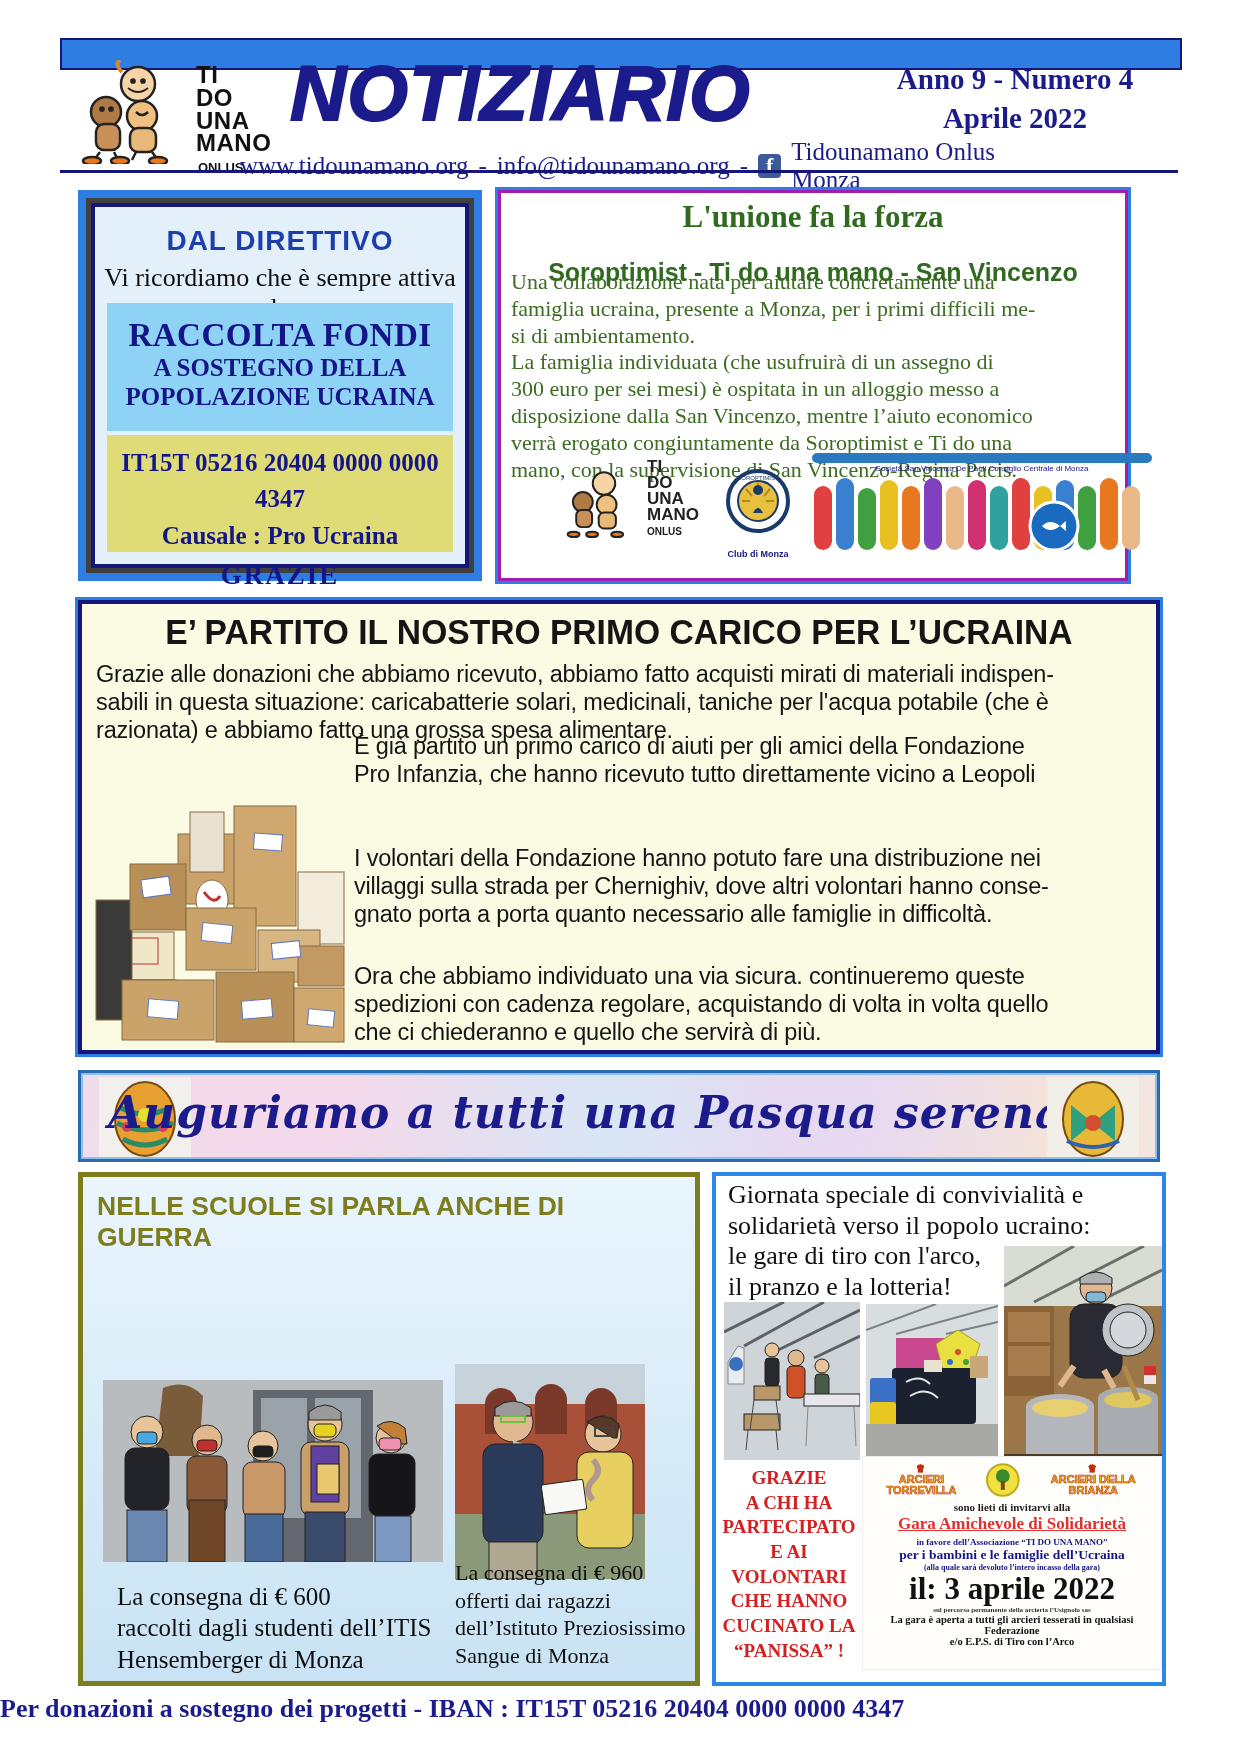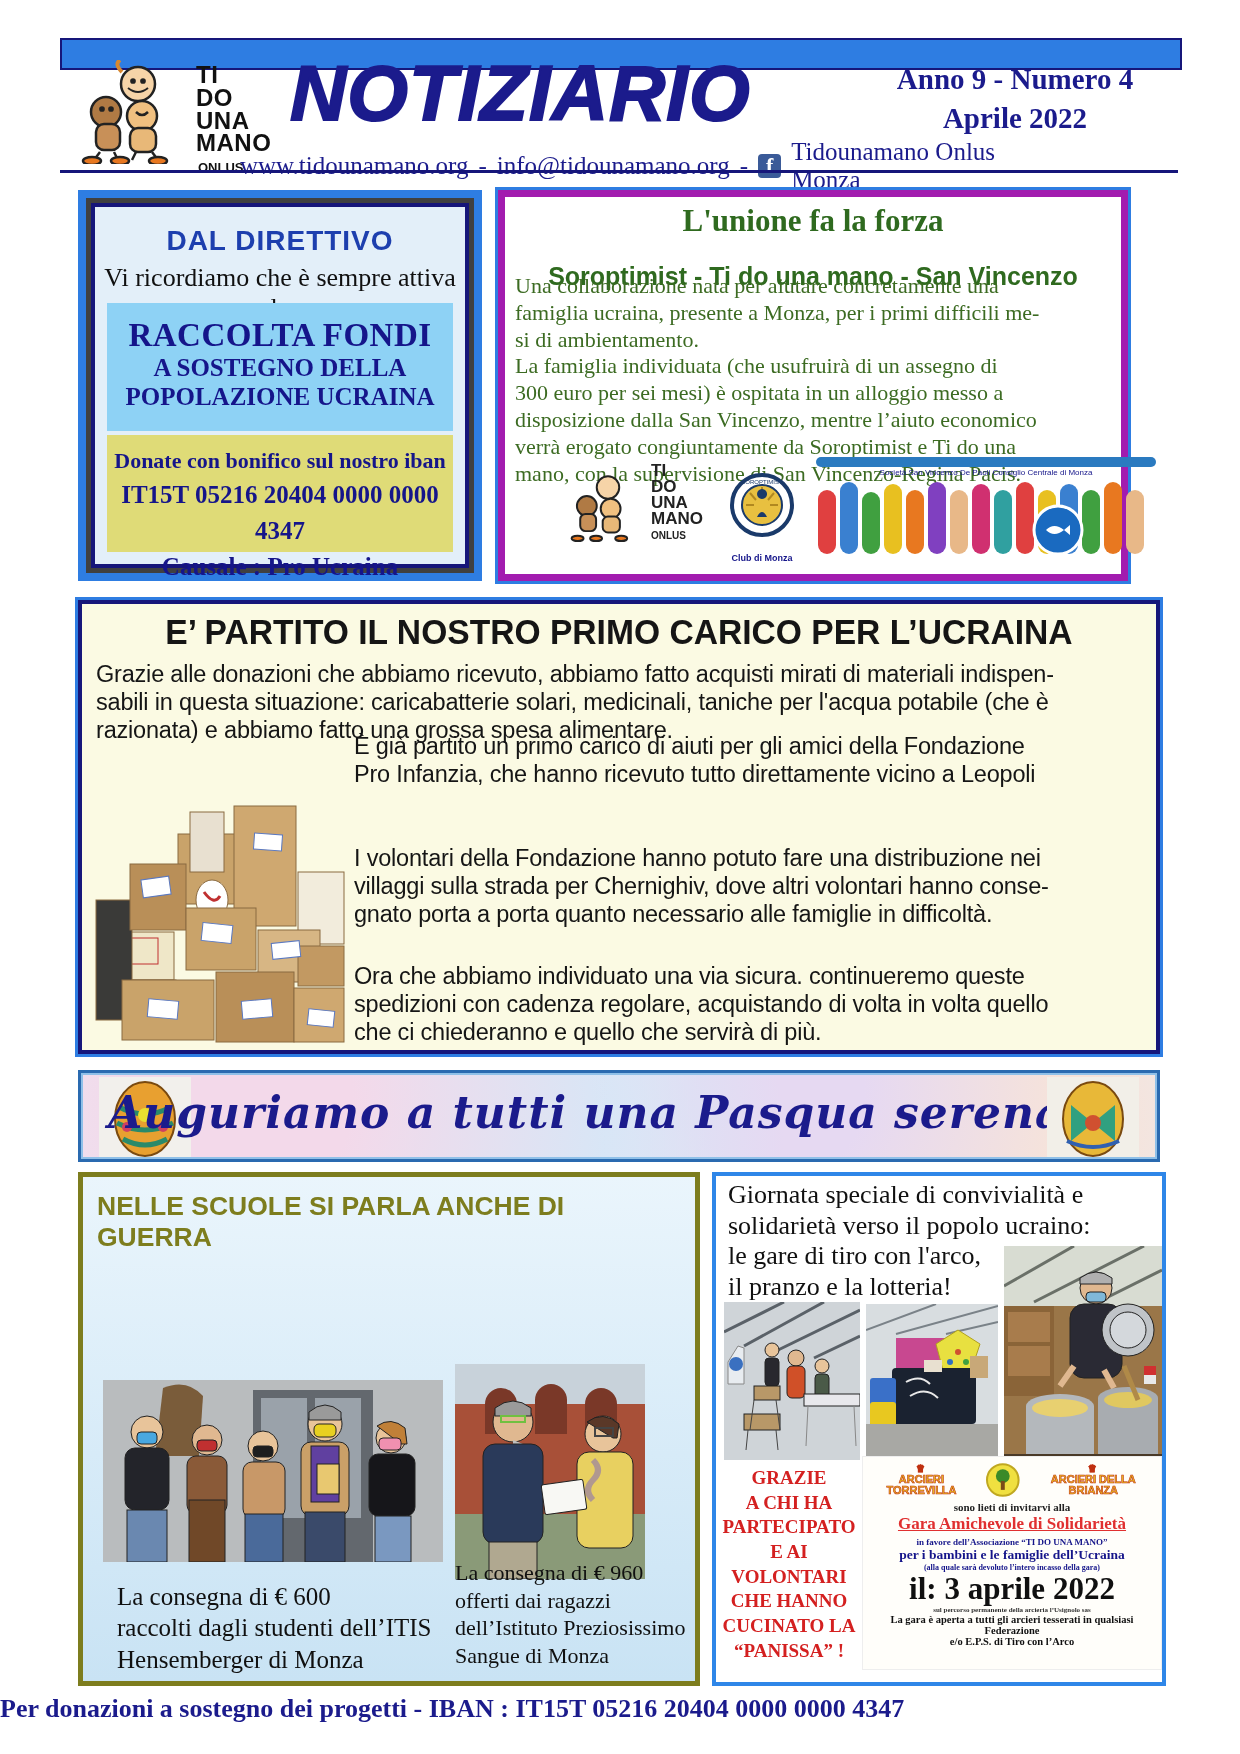--- a/index.html
+++ b/index.html
@@ -38,21 +38,21 @@
   #dir-donate{left:12px;top:228px;width:346px;height:117px;background:#dfdb77;color:#15158a;
       text-align:center;font-weight:bold;padding-top:10px;box-sizing:border-box;line-height:1.45;}
   #dir-donate .d1{font-size:22px;}
   #dir-donate .d2{font-size:25px;}
   #dir-donate .d3{font-size:25px;}
   #dir-donate .d4{font-size:27px;letter-spacing:2px;margin-top:2px;}
   #cursor{left:524px;top:388px;width:0;height:0;border-left:9px solid transparent;border-right:9px solid transparent;
       border-bottom:20px solid #101010;transform:rotate(18deg);}
 
   
-  #box-unione{left:498px;top:190px;width:630px;height:391px;border:7px solid #a21caf;
+  #box-unione{left:498px;top:190px;width:630px;height:391px;border:3px solid #a21caf;
       box-shadow:0 0 0 3px #2e7de2;background:#fff;box-sizing:border-box;}
   #un-title{left:0;top:6px;width:100%;text-align:center;color:#2f6a1f;font-weight:bold;font-size:31px;}
   #un-sub{left:0;top:44px;width:100%;text-align:center;color:#2f6a1f;font-weight:bold;font-size:25px;}
   #un-body{left:10px;top:76px;width:640px;color:#3c6b22;font-size:22px;line-height:1.22;}
   #un-logos{left:0;top:258px;width:100%;height:125px;}
   #tdum{left:62px;top:8px;display:flex;gap:6px;}
   #tdum .txt{font-family:"Liberation Sans",sans-serif;font-weight:bold;font-size:17px;line-height:0.95;color:#222;}
   #tdum .sub{font-family:"Liberation Sans",sans-serif;font-weight:bold;font-size:10px;color:#222;margin-top:2px;}
   #sorop{left:222px;top:18px;width:70px;text-align:center;}
   #sorop .club{font-size:9px;color:#15158a;margin-top:12px;font-weight:bold;}
@@ -177,21 +177,20 @@
   <div id="box-direttivo" class="abs">
     <div class="inner">
       <div id="dir-title" class="abs">DAL  DIRETTIVO</div>
       <div id="dir-intro" class="abs serif">Vi ricordiamo che è sempre attiva la</div>
       <div id="dir-fund" class="abs serif">
         <div class="l1">RACCOLTA FONDI</div>
         <div class="l23 lines">A SOSTEGNO DELLA
 POPOLAZIONE UCRAINA</div>
       </div>
       <div id="dir-donate" class="abs serif">
-        <div class="d1">Donate con bonifico sul nostro iban</div>
         <div class="d2">IT15T 05216 20404 0000 0000 4347</div>
         <div class="d3">Causale :  Pro Ucraina</div>
         <div class="d4">GRAZIE</div>
       </div>
     </div>
   </div>
   <div id="cursor" class="abs"></div>
 
   <div id="box-unione" class="abs">
     <div id="un-title" class="abs serif">L'unione fa la forza</div>

